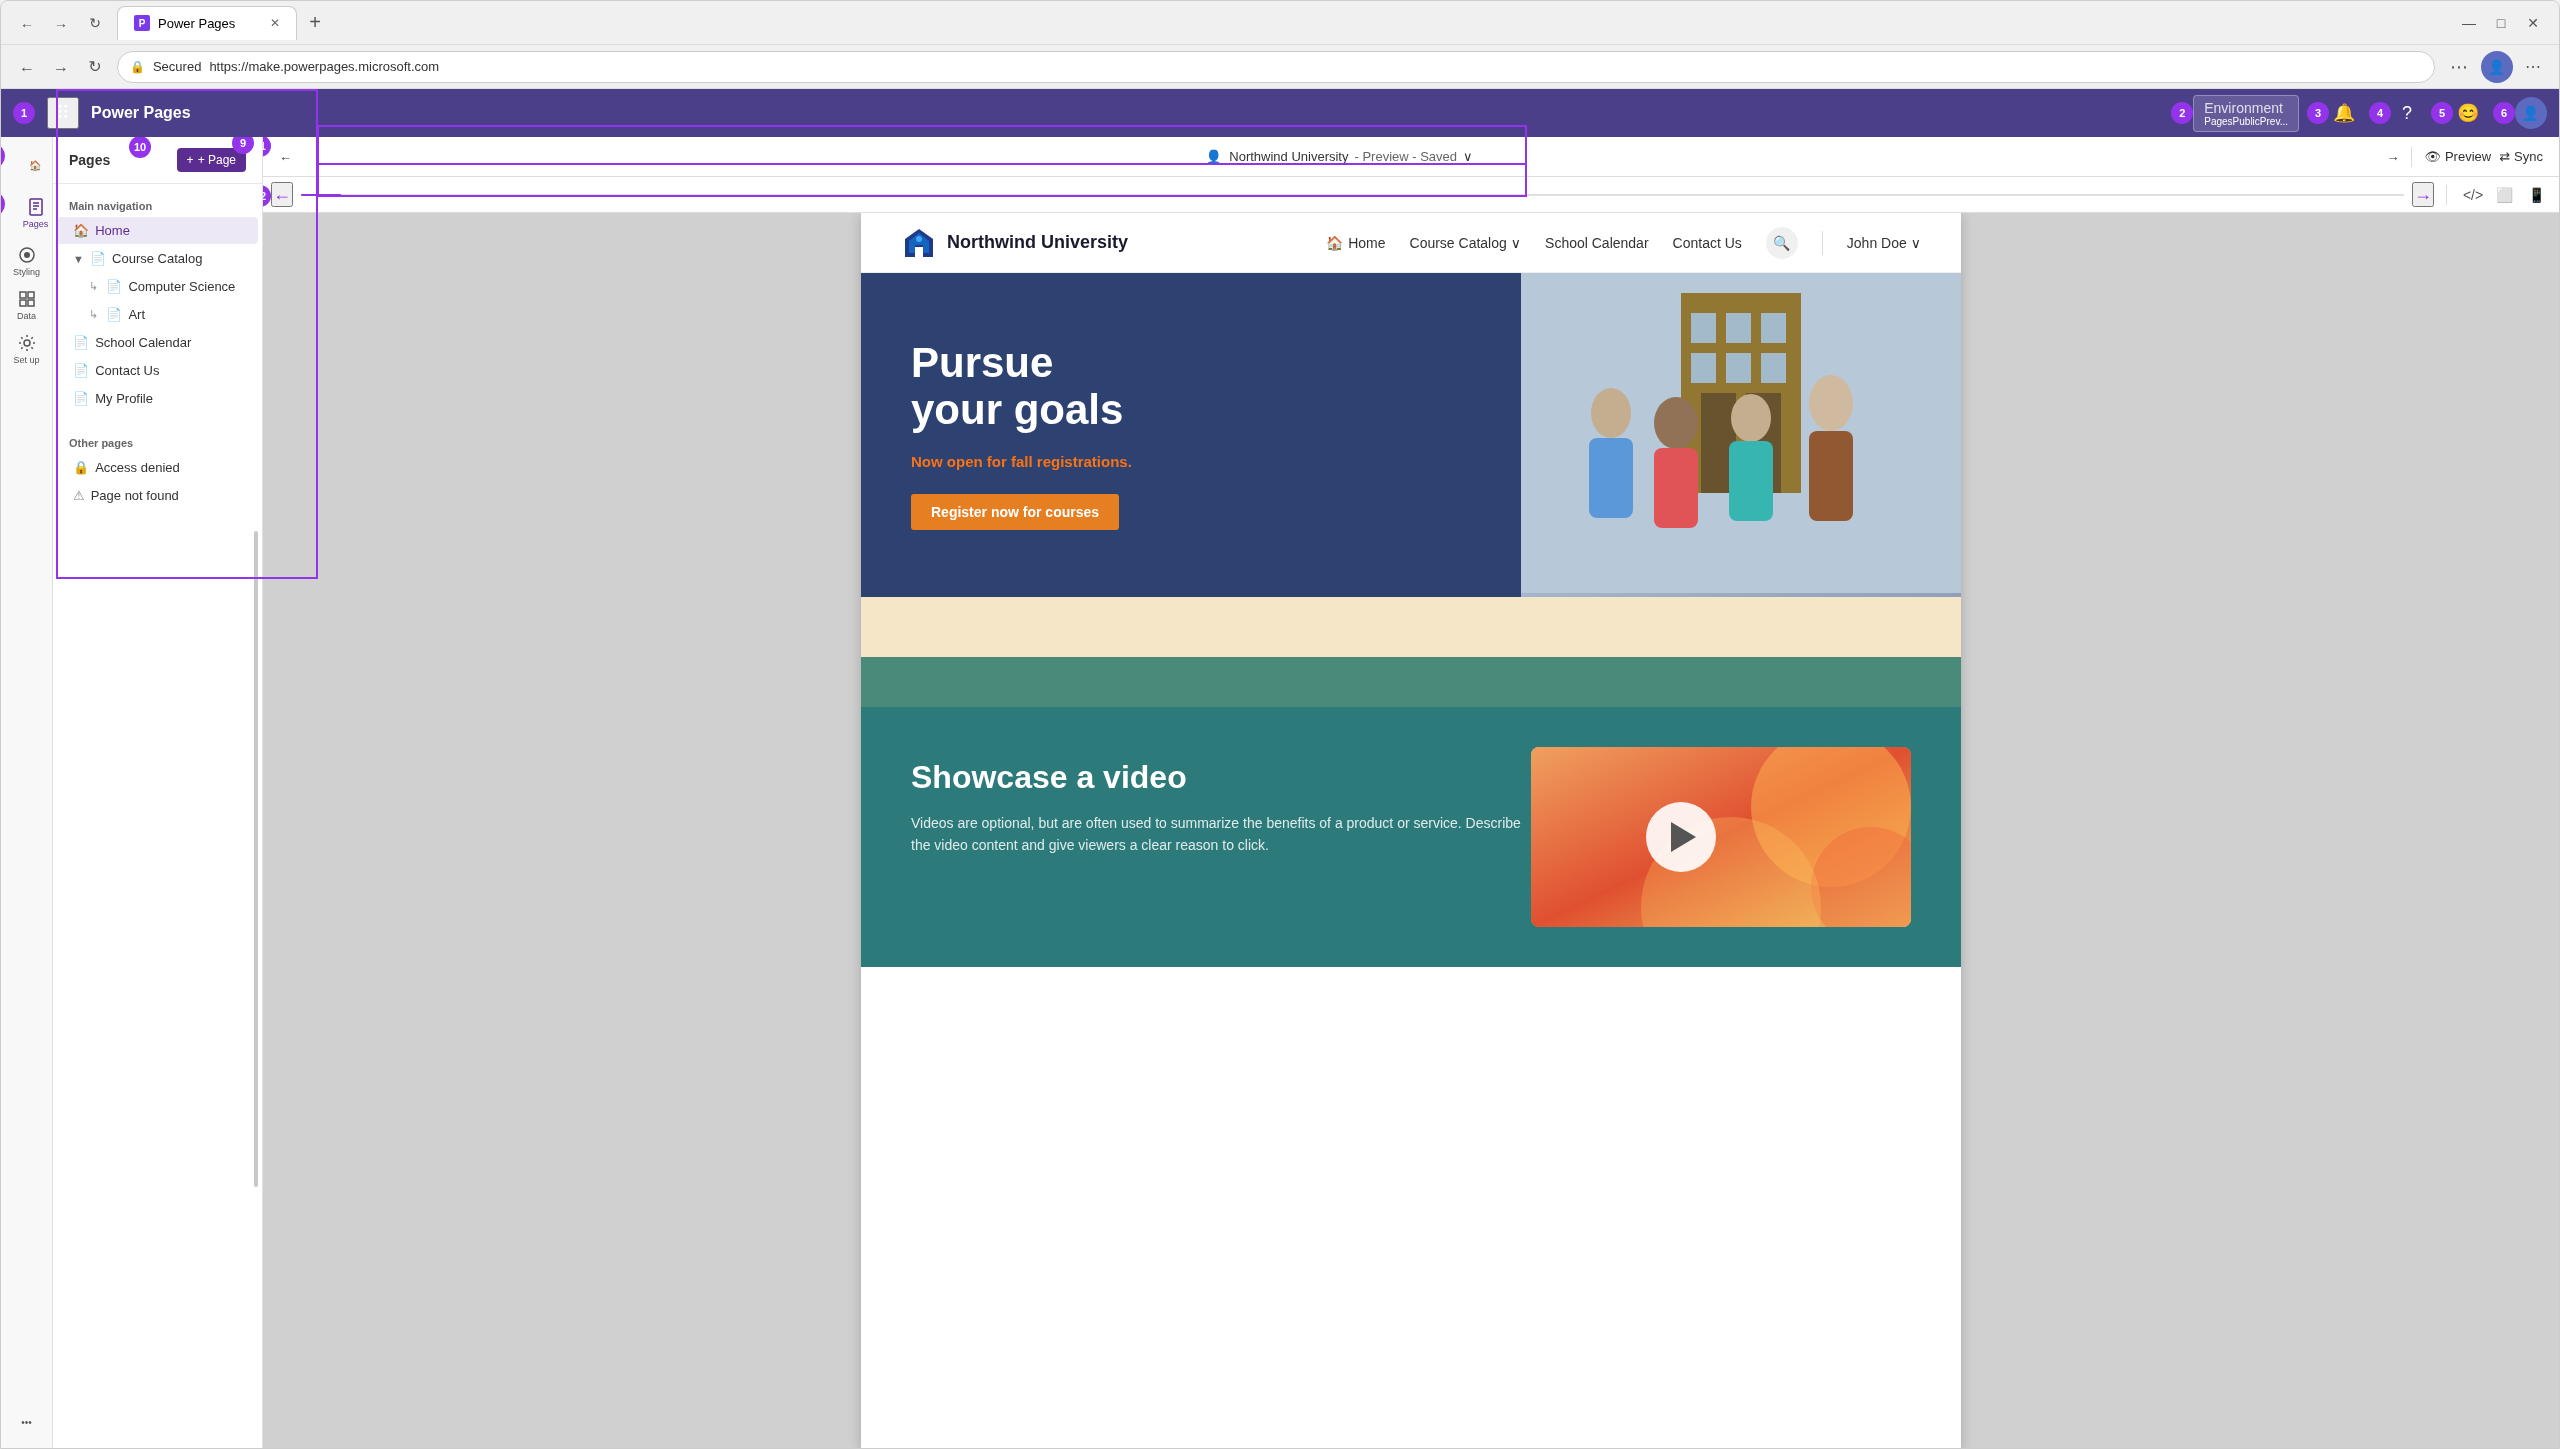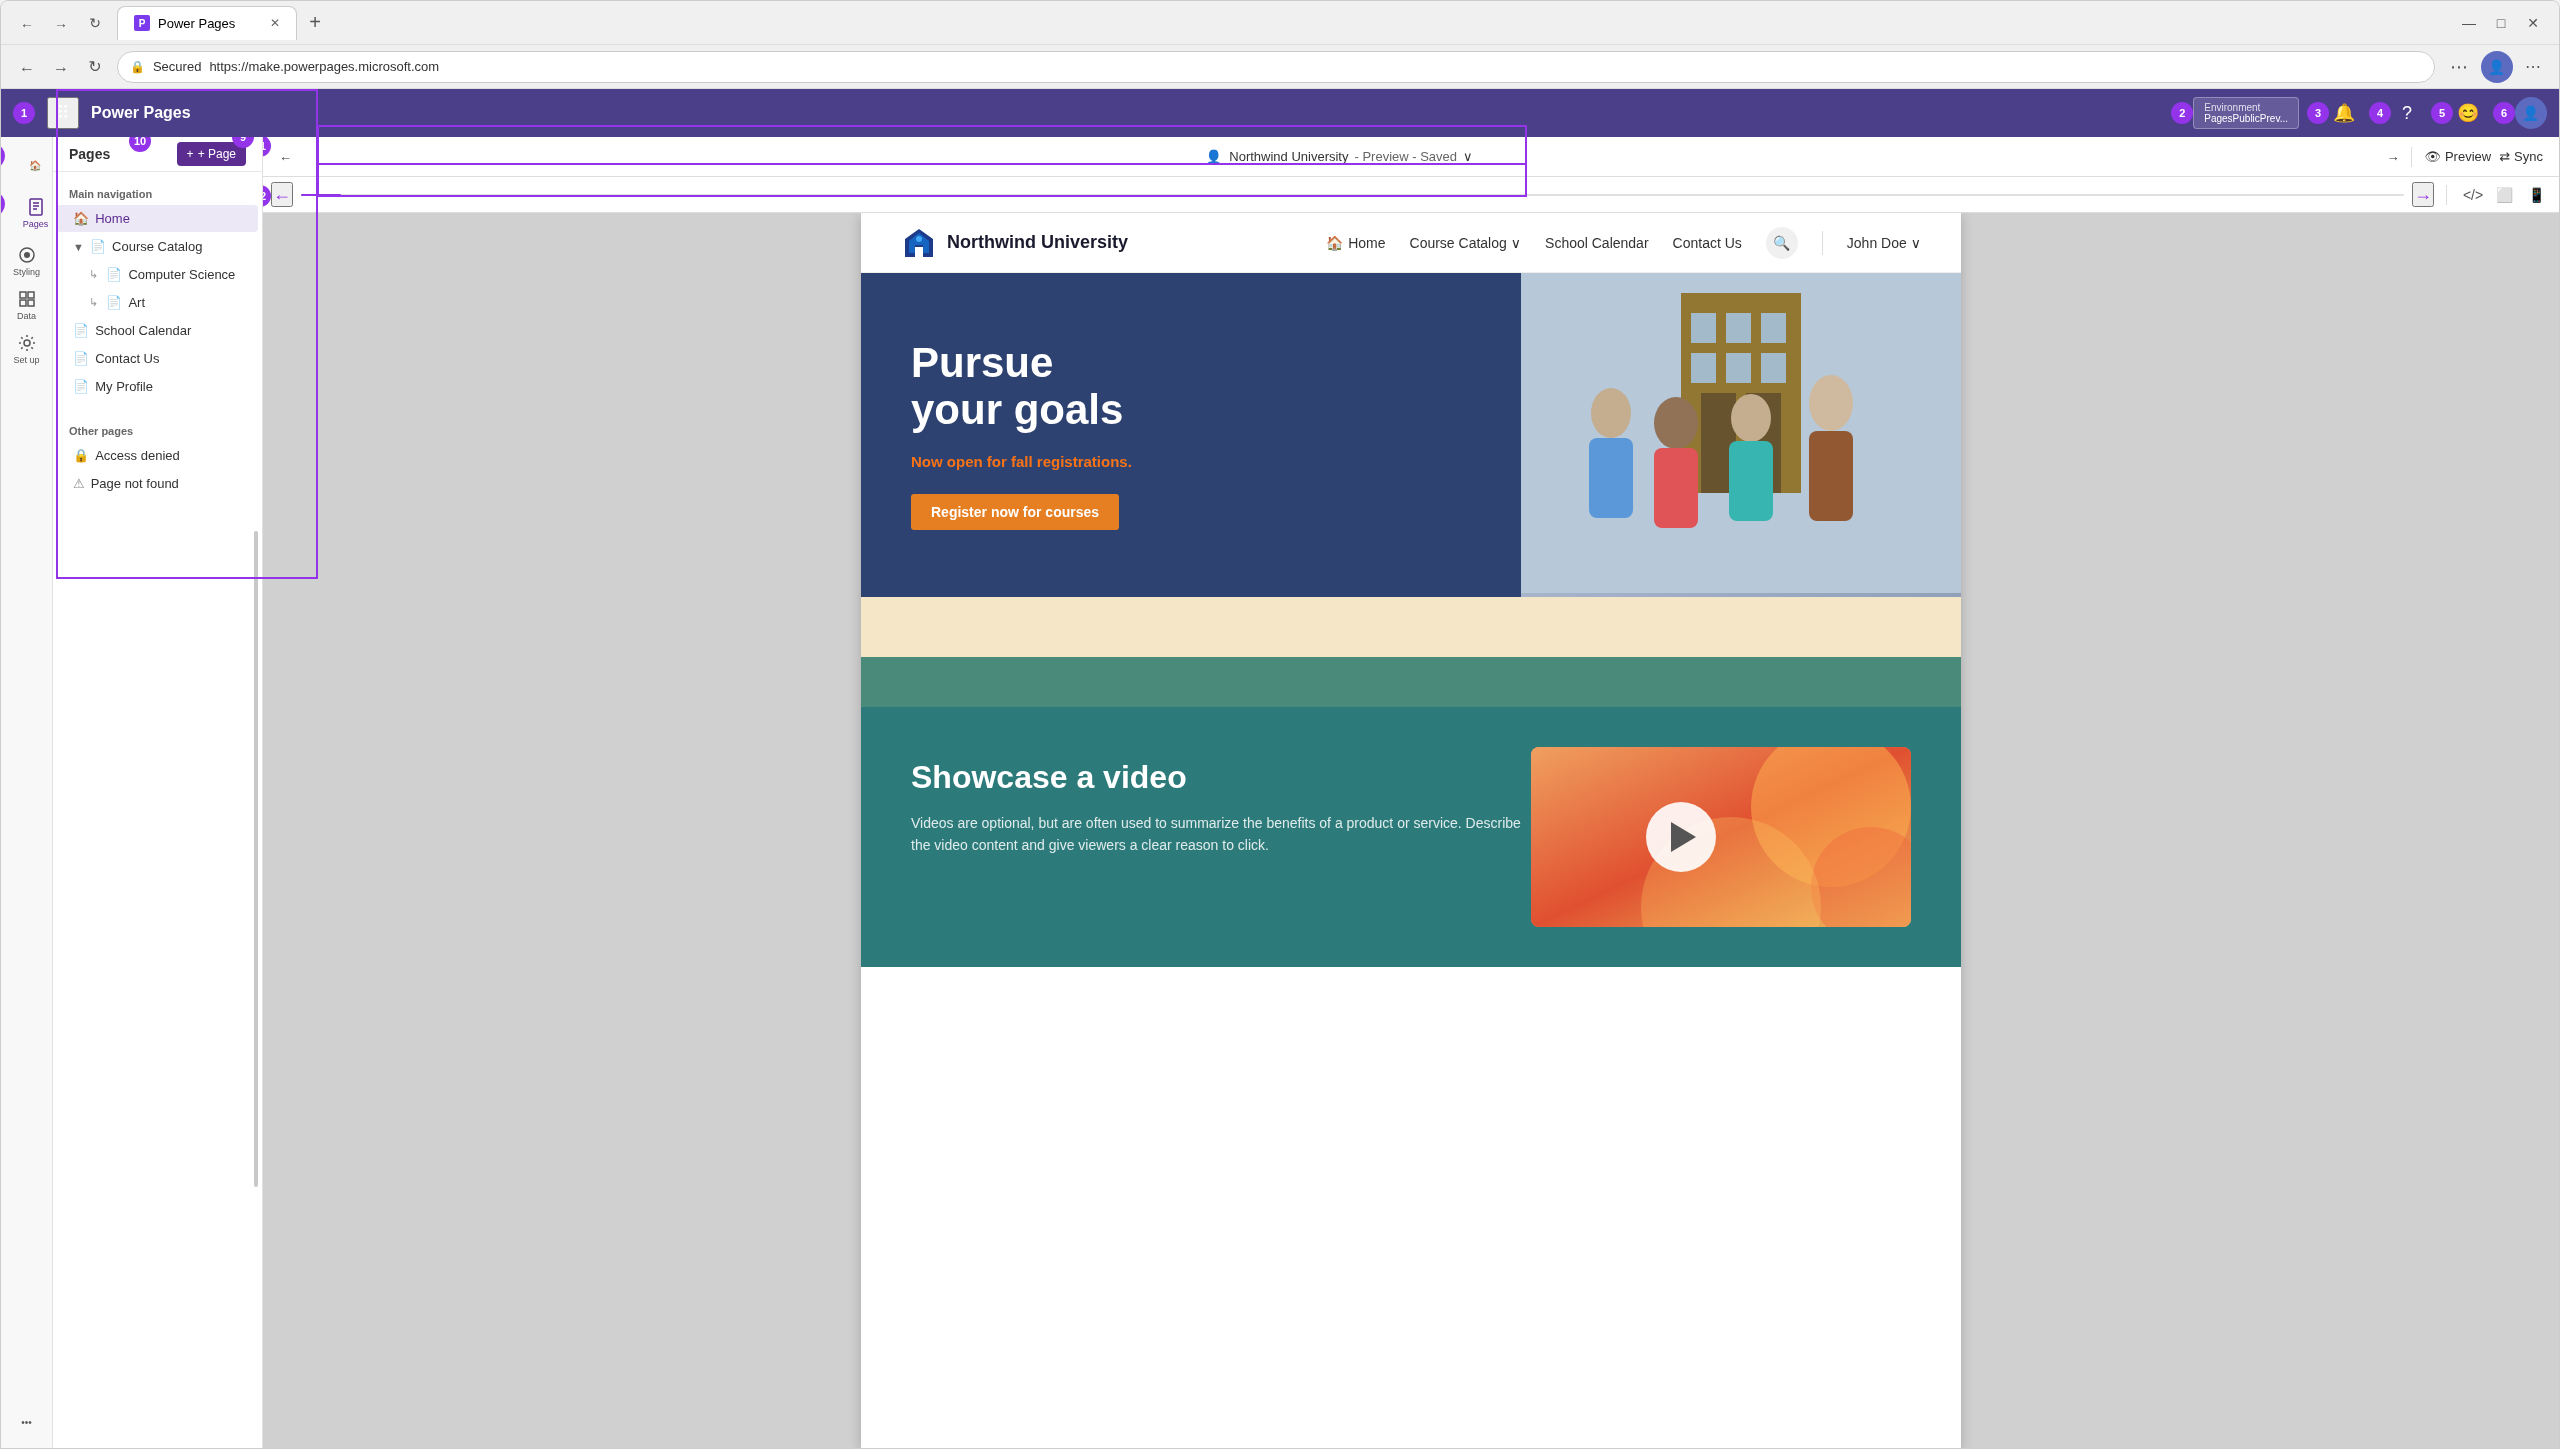--- a/index.html
+++ b/index.html
@@ -183,21 +183,21 @@
     .env-btn {
       background: rgba(255,255,255,0.15);
       border: 1px solid rgba(255,255,255,0.3);
       border-radius: 4px;
       padding: 4px 10px;
       color: white;
       font-size: 12px;
       cursor: pointer;
       display: flex; flex-direction: column; align-items: flex-start;
     }
-    .env-label { font-size: 10px; opacity: 0.8; }
+    .env-label { font-size: 14px; opacity: 0.8; }
     .env-name { font-size: 10px; }
     .topbar-icon-btn {
       width: 32px; height: 32px;
       background: none;
       border: none;
       color: white;
       font-size: 18px;
       cursor: pointer;
       display: flex; align-items: center; justify-content: center;
       border-radius: 4px;
@@ -244,21 +244,21 @@
       border-right: 1px solid #e0e0e0;
       display: flex;
       flex-direction: column;
       flex-shrink: 0;
       overflow: hidden;
     }
     .pages-header {
       display: flex;
       align-items: center;
       justify-content: space-between;
-      padding: 5px 16px;
+      padding: 11px 16px;
       border-bottom: 1px solid #e8e8e8;
     }
     .pages-title {
       font-size: 14px;
       font-weight: 600;
       color: #333;
     }
     .add-page-btn {
       background: #5c2d91;
       color: white;

